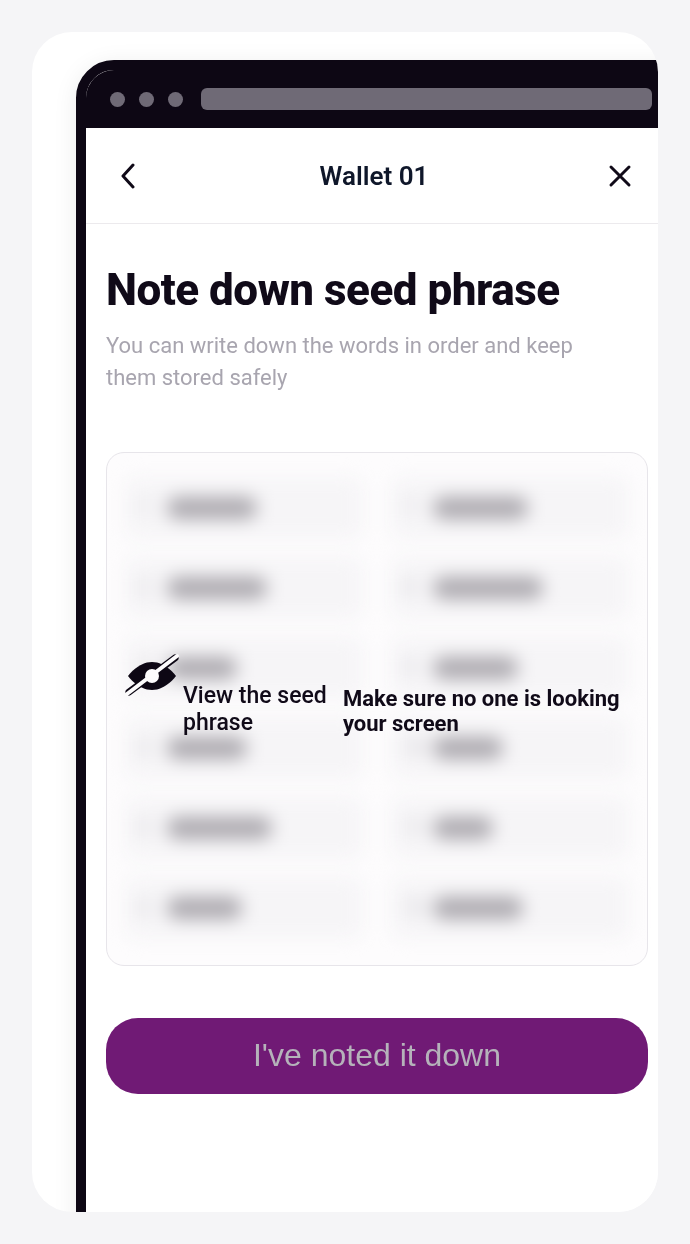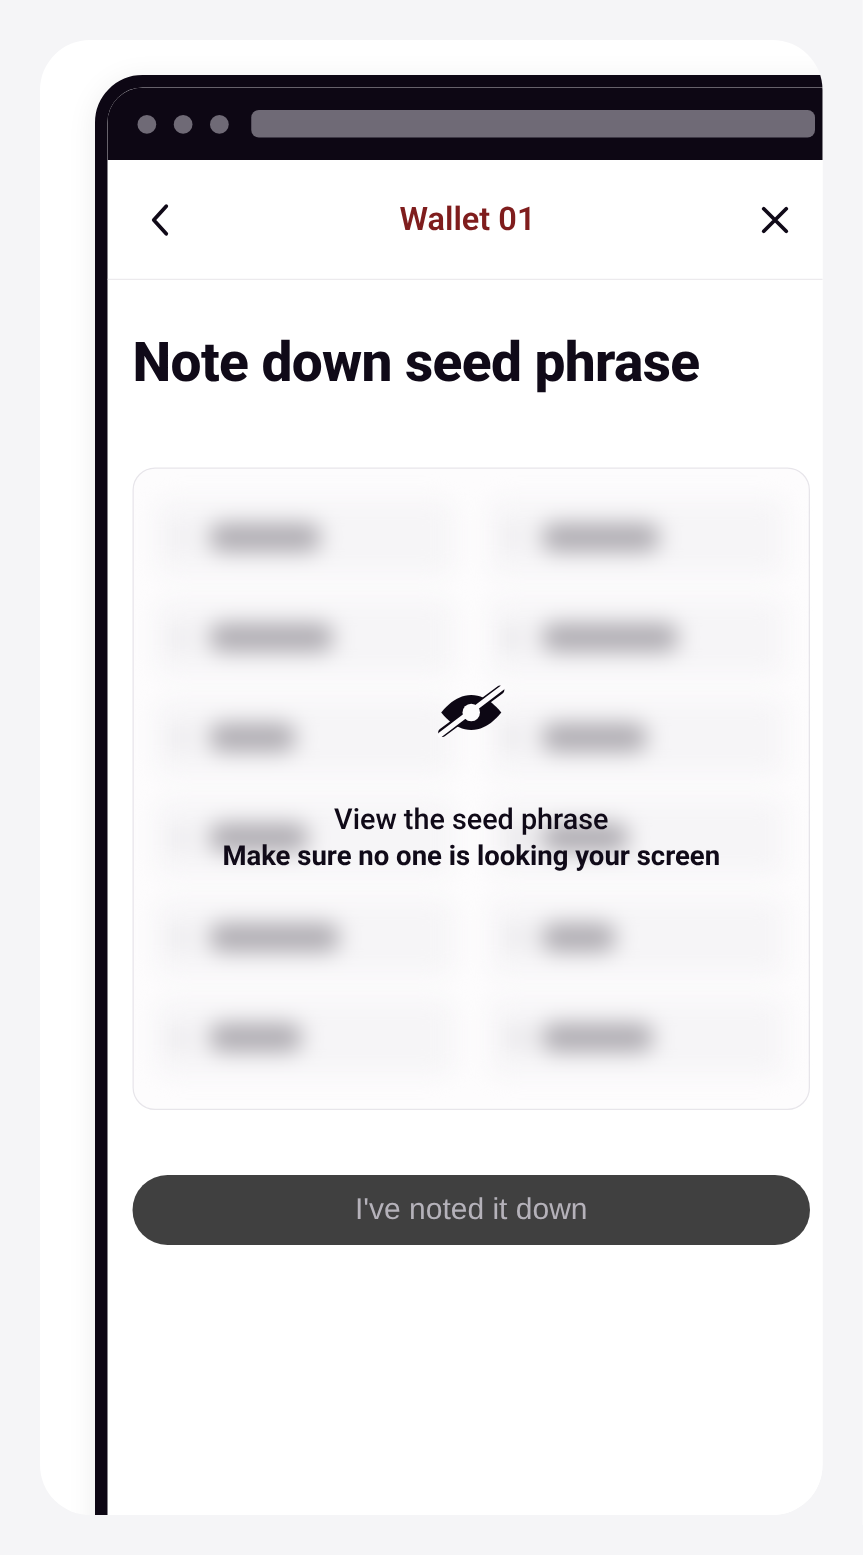--- a/index.html
+++ b/index.html
@@ -39,21 +39,21 @@
   .addr-bar { flex: 1; height: 22px; background: #6f6a76; border-radius: 6px; }
 
   .app-header {
     height: 96px;
     display: flex;
     align-items: center;
     justify-content: space-between;
     padding: 0 28px 0 22px;
     border-bottom: 1px solid #eceaed;
   }
-  .header-title { font-size: 26px; font-weight: 600; color: #7f1d1d; }
+  .header-title { font-size: 26px; font-weight: 600; color: #0f172a; }
   .icon-btn { width: 40px; height: 40px; display: flex; align-items: center; justify-content: center; cursor: pointer; }
 
   .content { padding: 40px 20px 0 20px; }
   .heading { font-size: 44px; font-weight: 800; color: #100a18; letter-spacing: -0.5px; }
   .subheading { margin-top: 14px; font-size: 22px; color: #a8a5af; line-height: 1.45; font-weight: 400; padding-right: 20px;}
 
   .seed-card {
     position: relative;
     margin-top: 58px;
     border: 1px solid #e7e5ea;
@@ -63,40 +63,40 @@
   }
   .seed-grid { display: grid; grid-template-columns: 1fr 1fr; gap: 18px 28px; filter: blur(9px); }
   .seed-cell { height: 62px; background: #f6f5f7; border-radius: 12px; display:flex; align-items:center; }
   .seed-cell .num { width: 28px; margin-left: 14px; color:#b8b5bd; font-size:16px; font-weight:500; }
   .seed-cell .smudge { height: 22px; background: #524e57; border-radius: 14px; opacity:.45; }
 
   .reveal-overlay {
     position: absolute;
     inset: 0;
     display: flex;
-    flex-direction: column;
+    flex-direction: row;
     align-items: center;
     justify-content: center;
     text-align: left;
     padding: 0 14px;
     cursor: pointer;
   }
   .reveal-overlay .eye { margin-bottom: 22px; transform: translateY(-20px);}
   .overlay-title { font-size: 23px; color: #100a18; font-weight: 500; }
   .overlay-sub { font-size: 22px; color: #100a18; font-weight: 700; margin-top: 4px; }
 
   .primary-btn {
     display: block;
     width: calc(100%);
     margin: 52px 0 0 0;
-    height: 56px;
+    height: 76px;
     border-radius: 32px;
-    background: #404040;
+    background: #701a75;
     color: #b5b2ba;
-    font-size: 24px;
+    font-size: 32px;
     font-weight: 500;
     border: none;
     cursor: pointer;
   }
 </style>
 </head>
 <body>
 
 <div class="device-frame">
   <div class="browser-window">
@@ -119,20 +119,21 @@
       <div class="header-title">Wallet 01</div>
       <div class="icon-btn">
         <svg width="24" height="24" viewBox="0 0 24 24" fill="none">
           <path d="M3 3 L21 21 M21 3 L3 21" stroke="#100a18" stroke-width="3" stroke-linecap="round"></path>
         </svg>
       </div>
     </div>
 
     <div class="content">
       <h1 class="heading">Note down seed phrase</h1>
+      <p class="subheading">You can write down the words in order and keep them stored safely</p>
 
       <div class="seed-card">
         <div class="seed-grid">
           <div class="seed-cell">
               <span class="num">1</span>
               <span class="smudge" style="width:90px"></span>
             </div>
           <div class="seed-cell">
               <span class="num">7</span>
               <span class="smudge" style="width:95px"></span>

